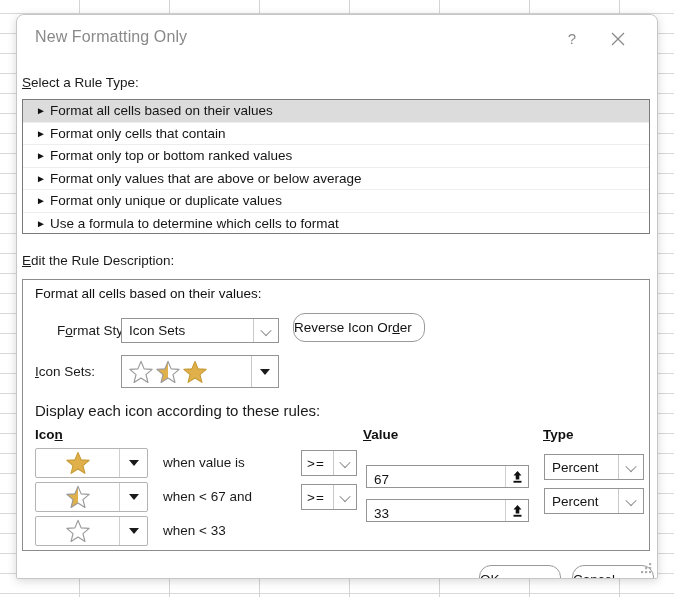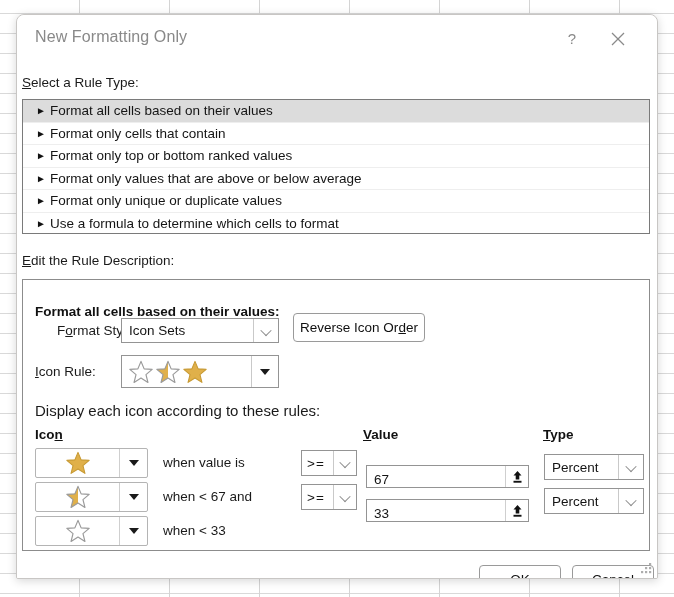--- a/index.html
+++ b/index.html
@@ -114,23 +114,23 @@
     position: absolute;
     left: 5px; top: 218px;
     width: 628px; height: 272px;
     border: 1px solid #8c8c8c;
     background: #ffffff;
     box-sizing: border-box;
   }
 
   #desc-heading {
     position: absolute;
-    left: 12px; top: 24px;
-    font-size: 13.5px;
-    font-weight: bold;
+    left: 12px; top: 6px;
+    font-size: 13.5px;
+    font-weight: normal;
     color: #111;
     white-space: nowrap;
   }
 
   .field-label {
     position: absolute;
     font-size: 13.5px;
     color: #1a1a1a;
     white-space: nowrap;
   }
@@ -209,27 +209,27 @@
     border-left: 5px solid transparent;
     border-right: 5px solid transparent;
     border-top: 6px solid #1a1a1a;
   }
 
   
   .btn {
     position: absolute;
     background: #ffffff;
     border: 1px solid #9a9a9a;
-    border-radius: 4px;
+    border-radius: 12px;
     font-size: 13.5px;
     color: #101010;
     font-family: "Liberation Sans", sans-serif;
     display: flex;
     align-items: center;
-    justify-content: center;
+    justify-content: flex-start;
     cursor: default;
     box-sizing: border-box;
     white-space: nowrap;
   }
   .btn .acc { text-decoration: underline; }
   #reverse-icon-order-btn { left: 270px; top: 33px; width: 132px; height: 29px; }
 
   
   #show-icon-only-row {
     position: absolute;
@@ -428,21 +428,21 @@
           </div>
       </div>
 
       <div class="btn" id="reverse-icon-order-btn">
         <span>Reverse Icon Or</span>
           <span class="acc">d</span>
           <span>er</span>
       </div>
 
       <div class="field-label" style="left:12px; top:84px;">
-        <span class="acc">I</span><span>c</span><span>on Rule:</span>
+        <span class="acc">I</span><span>c</span><span>on Sets:</span>
       </div>
 
       <div id="icon-style-picker">
         <div id="icon-style-preview">
 
           <svg width="26" height="26" viewBox="0 0 24 24" aria-hidden="true">
             <polygon points="12,2.2 14.9,9.1 22.3,9.6 16.6,14.4 18.4,21.6 12,17.6 5.6,21.6 7.4,14.4 1.7,9.6 9.1,9.1" fill="#ffffff" stroke="#9a9a9a" stroke-width="1.1" stroke-linejoin="round"></polygon>
           </svg>
 
           <svg width="26" height="26" viewBox="0 0 24 24" aria-hidden="true">

